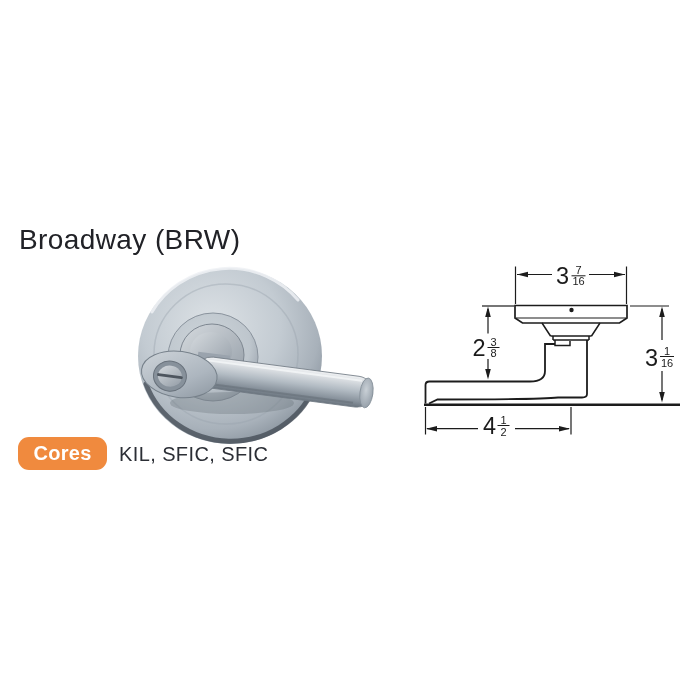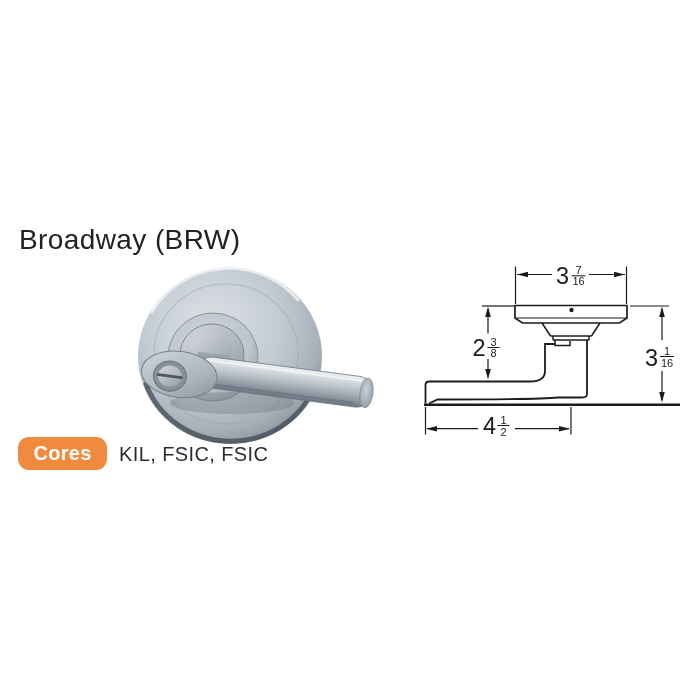--- a/index.html
+++ b/index.html
@@ -164,15 +164,15 @@
         <text class="fracnum" x="503.5" y="423.5">1</text>
         <path d="M497.5,425.5 H509.5" stroke="#1b1b1b" stroke-width="1"></path>
         <text class="fracnum" x="503.5" y="435.5">2</text>
       </g>
     </svg>
   </div>
 
   <div id="cores-badge" class="abs">
     <span>Cores</span>
   </div>
-  <div id="cores-values" class="abs">KIL, FSIC, FSIC</div>
+  <div id="cores-values" class="abs">KIL, SFIC, SFIC</div>
 
 </div>
 
 </body></html>

